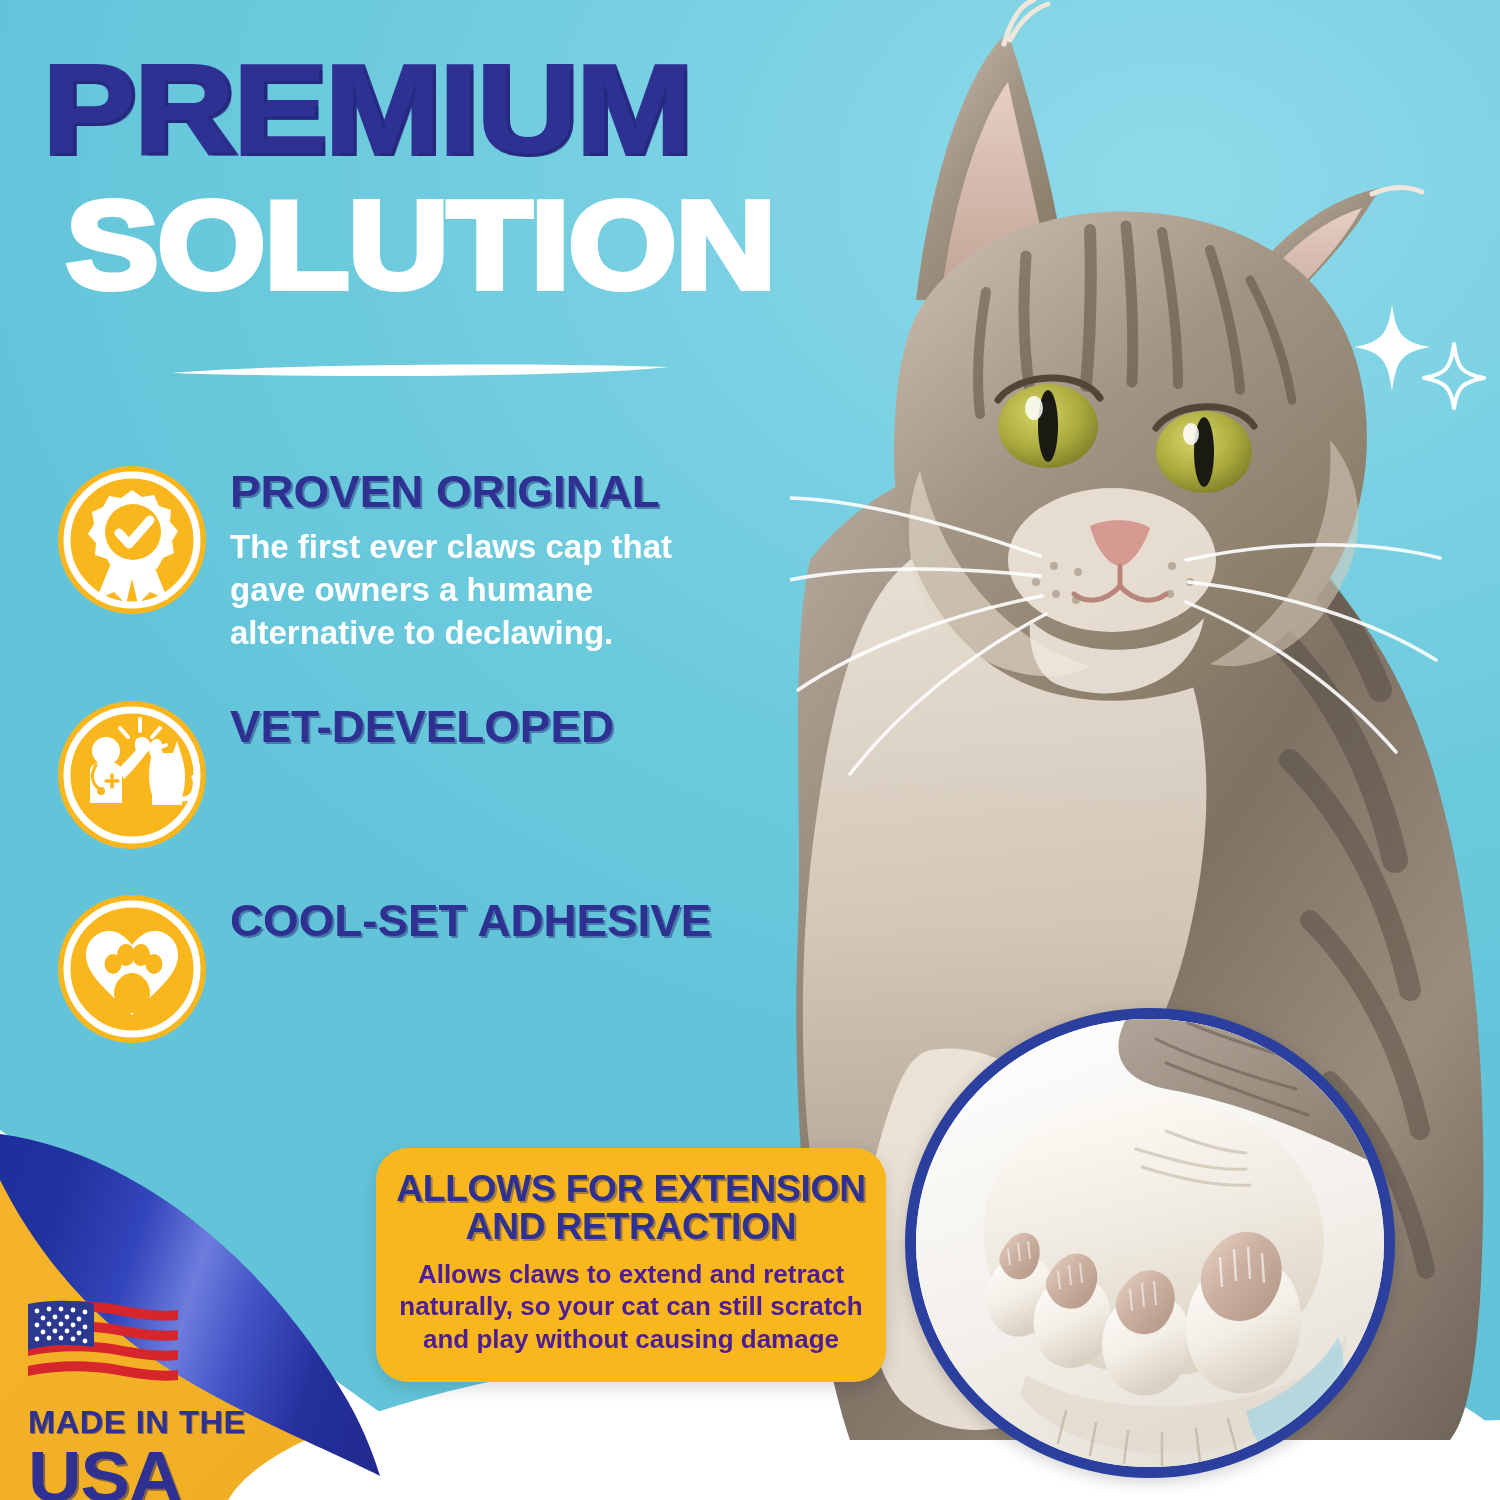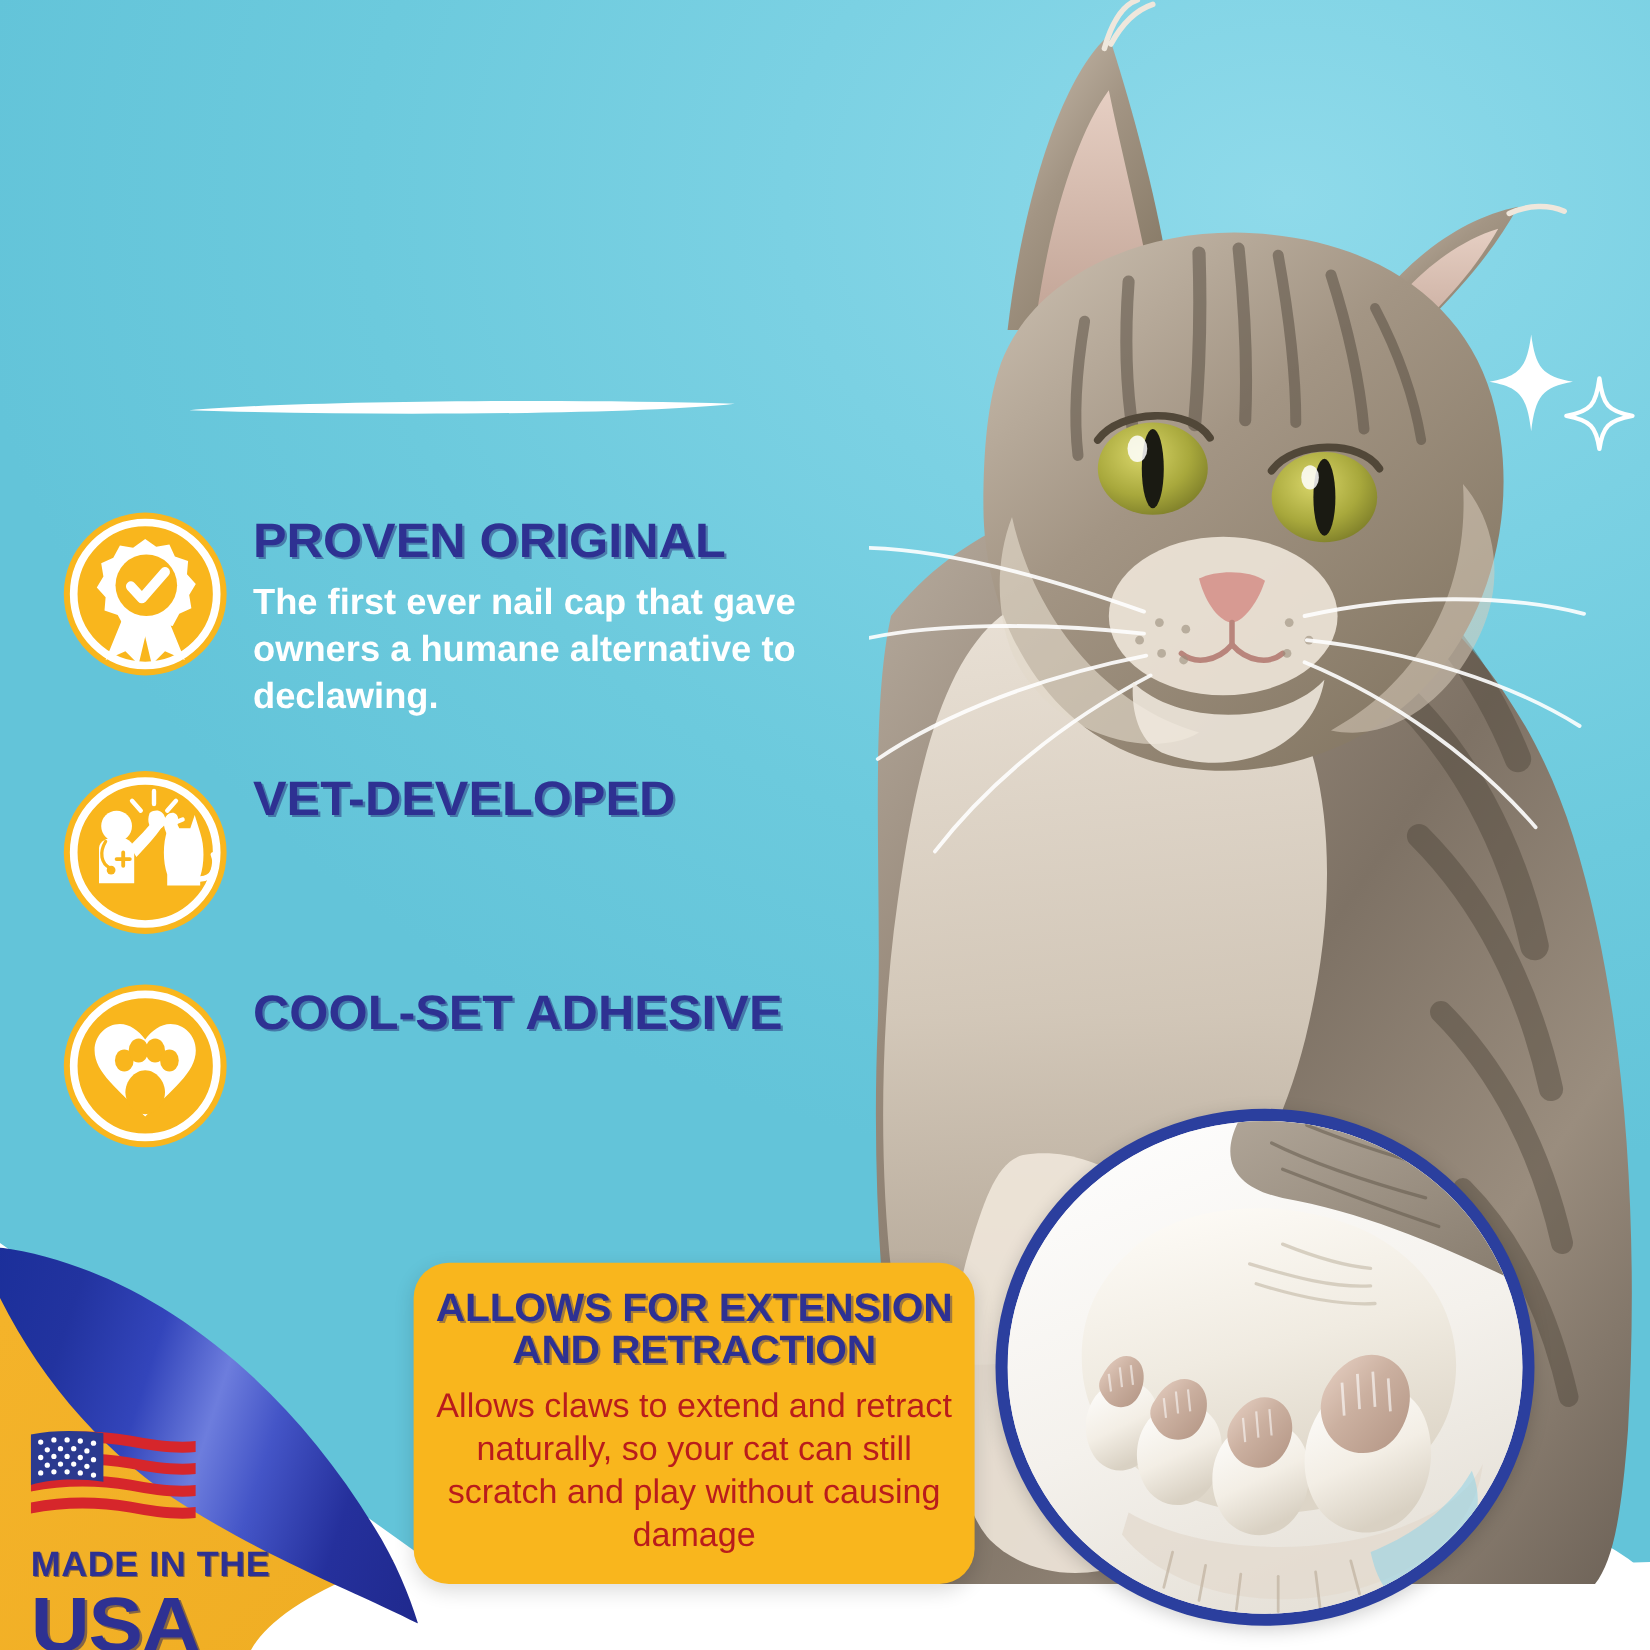--- a/index.html
+++ b/index.html
@@ -214,24 +214,24 @@
     font-size: 36px;
     line-height: 1.05;
     color: #2e3192;
     letter-spacing: -0.2px;
     transform: scaleX(1.03);
     text-shadow: 2px 2px 0 rgba(30,32,110,0.40);
     margin-bottom: 12px;
   }
   .callout-body {
     font-family: "Liberation Sans", sans-serif;
-    font-weight: 400;
-    font-size: 31px;
+    font-weight: 700;
+    font-size: 26px;
     line-height: 1.26;
-    color: #b91c1c;
+    color: #4c1d95;
   }
 
   
   .paw-inset {
     position: absolute;
     left: 905px;
     top: 1008px;
     width: 490px;
     height: 470px;
     border-radius: 50%;
@@ -405,20 +405,24 @@
         </g>
 
         <path d="M 240 620 C 280 660, 376 660, 414 618 C 404 680, 332 710, 266 684 C 246 674, 238 648, 240 620 Z" fill="#f2ebe0" opacity="0.85"></path>
       </g>
 
       <path d="M 140 1050 C 200 1040, 270 1080, 300 1160 C 330 1244, 316 1340, 270 1400
                C 224 1440, 150 1440, 110 1400 C 70 1356, 64 1230, 90 1140 C 104 1092, 116 1056, 140 1050 Z" fill="#efe7da" opacity="0.9"></path>
     </svg>
   </div>
 
+  <div class="headline">
+    <div class="headline-line1">PREMIUM</div>
+    <div class="headline-line2">SOLUTION</div>
+  </div>
 
   <div class="swoosh">
     <svg viewBox="0 0 500 18" width="500" height="18">
       <path d="M 2 11 C 90 3, 330 0, 498 5 C 420 14, 180 17, 2 11 Z" fill="#ffffff"></path>
     </svg>
   </div>
 
   <div class="sparkles">
     <svg viewBox="0 0 140 110" width="140" height="110">
       <path d="M 42 4 C 46 34, 52 42, 80 47 C 52 52, 46 60, 42 92 C 38 60, 32 52, 4 47 C 32 42, 38 34, 42 4 Z" fill="#ffffff"></path>
@@ -440,21 +444,21 @@
           <path d="M 76 26 L 86 33 L 98 31 L 103 42 L 115 46 L 114 58 L 122 67 L 116 77
                    L 118 89 L 107 94 L 101 105 L 89 103 L 79 110 L 69 104 L 57 106
                    L 51 95 L 39 91 L 40 79 L 32 70 L 38 60 L 36 48 L 47 43 L 53 32
                    L 65 34 Z" fill="#ffffff"></path>
           <circle cx="77" cy="68" r="28" fill="#f9b61d"></circle>
           <path d="M 63 69 L 73 80 L 94 56" fill="none" stroke="#ffffff" stroke-width="9" stroke-linecap="round" stroke-linejoin="round"></path>
         </svg>
       </div>
       <div class="feature-text">
         <div class="feature-title">PROVEN ORIGINAL</div>
-        <div class="feature-body">The first ever nail cap that gave owners a humane alternative to declawing.</div>
+        <div class="feature-body">The first ever claws cap that gave owners a humane alternative to declawing.</div>
       </div>
     </div>
 
     <div class="feature feature-2">
       <div class="feature-icon">
         <svg viewBox="0 0 152 152" width="152" height="152">
           <circle cx="76" cy="76" r="74" fill="#f9b61d"></circle>
           <circle cx="76" cy="76" r="65" fill="none" stroke="#ffffff" stroke-width="7"></circle>
 
           <g stroke="#ffffff" stroke-width="4" stroke-linecap="round">

